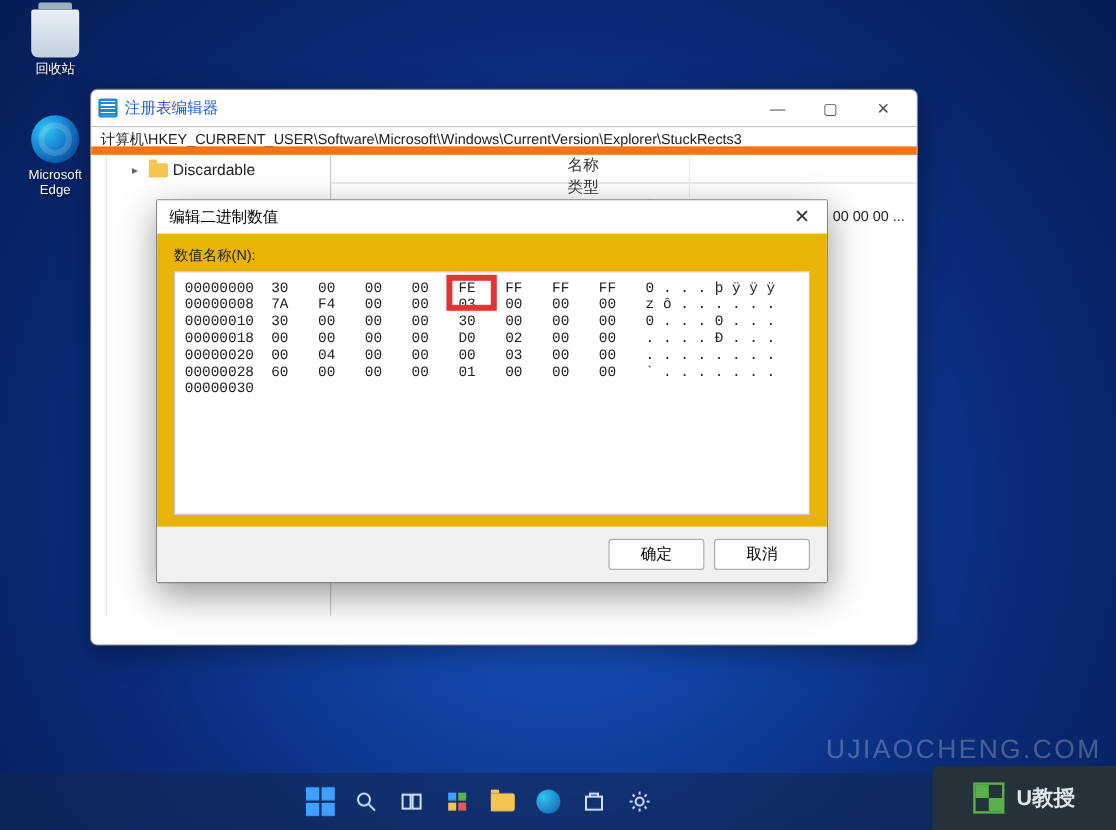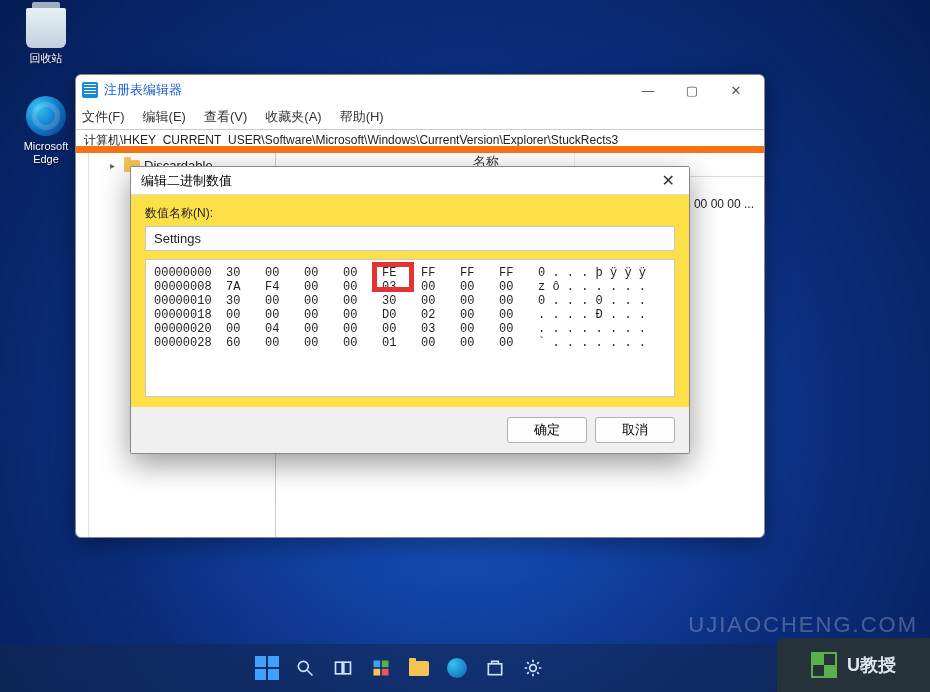--- a/index.html
+++ b/index.html
@@ -55,27 +55,27 @@
   .folder-icon { width:16px; height:12px; background:#f5c453; border-radius:1px 2px 2px 1px; display:inline-block; position:relative;}
   .folder-icon:before{content:""; position:absolute; top:-3px; left:0; width:7px; height:3px; background:#f5c453; border-radius:1px 1px 0 0;}
   .listpane { flex:1; }
   .list-header { display:flex; border-bottom:1px solid #ddd; height:24px; align-items:center; font-size:13px; color:#333;flex-direction:column;}
   .list-header > div { padding:0 8px; border-right:1px solid #eee;}
   .col-name{ width:110px;} .col-type{ width:110px;} .col-data{ flex:1;}
   .listpane .data-hint { padding:20px 0 0 0; text-align:right; padding-right:10px; font-size:12px; color:#222;}
 
   
   .dialog {
-    position:absolute; left:130px; top:166px; width:560px; height:288px;
+    position:absolute; left:130px; top:166px; width:560px; height:320px;
     background:#f5f5f5; border:1px solid #888; border-radius:2px; box-shadow:0 10px 30px rgba(0,0,0,0.4);
     display:flex; flex-direction:column;
   }
   .dialog .dlg-title { height:28px; background:#fff; border-bottom:1px solid #ddd; display:flex; align-items:center; padding:0 10px; font-size:13px;}
   .dlg-title .close { margin-left:auto; font-size:16px; color:#333; padding:0 4px;}
-  .dlg-body { padding:10px 14px; flex:1; display:flex; flex-direction:column; background:#fde047;}
+  .dlg-body { padding:10px 14px; flex:1; display:flex; flex-direction:column; background:#eab308;}
   .dlg-body label { font-size:12px; color:#222; margin-bottom:4px;}
   .dlg-body .name-field { background:#fdfdfd; border:1px solid #c8c8c8; padding:4px 8px; font-size:13px; margin-bottom:8px; color:#222;}
   .hex-area {
     background:#fff; border:1px solid #c8c8c8; flex:1; padding:6px 8px;
     font-family: Consolas, "Courier New", monospace; font-size:12px; color:#222;
     position:relative; overflow:hidden;
   }
   .hex-row{ display:flex; height:14px; white-space:pre;}
   .hex-off{ width:72px;}
   .hex-bytes{ width:312px; display:flex;align-items:center;}
@@ -115,27 +115,20 @@
             <span>—</span>
           </div>
         <div class="btn">
             <span>▢</span>
           </div>
         <div class="btn">
             <span>✕</span>
           </div>
       </div>
     </div>
-    <div class="menubar">
-      <span>文件(F)</span>
-      <span>编辑(E)</span>
-      <span>查看(V)</span>
-      <span>收藏夹(A)</span>
-      <span>帮助(H)</span>
-    </div>
     <div class="addressbar">计算机\HKEY_CURRENT_USER\Software\Microsoft\Windows\CurrentVersion\Explorer\StuckRects3</div>
     <div class="regbody">
       <div class="treepane">
         <div class="indent"></div>
         <div class="row">
           <span class="chev">▸</span>
           <span class="folder-icon"></span>
           <span>Discardable</span>
         </div>
       </div>
@@ -150,29 +143,29 @@
     </div>
   </div>
 
   <div class="dialog">
     <div class="dlg-title">
       <span>编辑二进制数值</span>
       <span class="close">✕</span>
     </div>
     <div class="dlg-body">
       <label>数值名称(N):</label>
-      <div class="name-field">Settings</div>
       <div class="hex-area" id="hexArea">
         <div class="highlight-box" style="left:226px; top:2px; width:42px; height:30px;"></div>
       <div class="hex-row"><span class="hex-off">00000000</span><span class="hex-bytes"><span>30</span><span>00</span><span>00</span><span>00</span><span>FE</span><span>FF</span><span>FF</span><span>FF</span></span><span class="hex-ascii">0 . . . þ ÿ ÿ ÿ</span></div>
           <div class="hex-row"><span class="hex-off">00000008</span><span class="hex-bytes"><span>7A</span><span>F4</span><span>00</span><span>00</span><span>03</span><span>00</span><span>00</span><span>00</span></span><span class="hex-ascii">z ô . . . . . .</span></div>
           <div class="hex-row"><span class="hex-off">00000010</span><span class="hex-bytes"><span>30</span><span>00</span><span>00</span><span>00</span><span>30</span><span>00</span><span>00</span><span>00</span></span><span class="hex-ascii">0 . . . 0 . . .</span></div>
           <div class="hex-row"><span class="hex-off">00000018</span><span class="hex-bytes"><span>00</span><span>00</span><span>00</span><span>00</span><span>D0</span><span>02</span><span>00</span><span>00</span></span><span class="hex-ascii">. . . . Ð . . .</span></div>
           <div class="hex-row"><span class="hex-off">00000020</span><span class="hex-bytes"><span>00</span><span>04</span><span>00</span><span>00</span><span>00</span><span>03</span><span>00</span><span>00</span></span><span class="hex-ascii">. . . . . . . .</span></div>
           <div class="hex-row"><span class="hex-off">00000028</span><span class="hex-bytes"><span>60</span><span>00</span><span>00</span><span>00</span><span>01</span><span>00</span><span>00</span><span>00</span></span><span class="hex-ascii">` . . . . . . .</span></div>
+          <div class="hex-row"><span class="hex-off">00000030</span><span class="hex-bytes"><span></span><span></span><span></span><span></span><span></span><span></span><span></span><span></span></span><span class="hex-ascii"></span></div>
         </div>
     </div>
     <div class="dlg-buttons">
       <button>确定</button>
       <button>取消</button>
     </div>
   </div>
 
   <div class="taskbar">
     <div class="tb-item">

